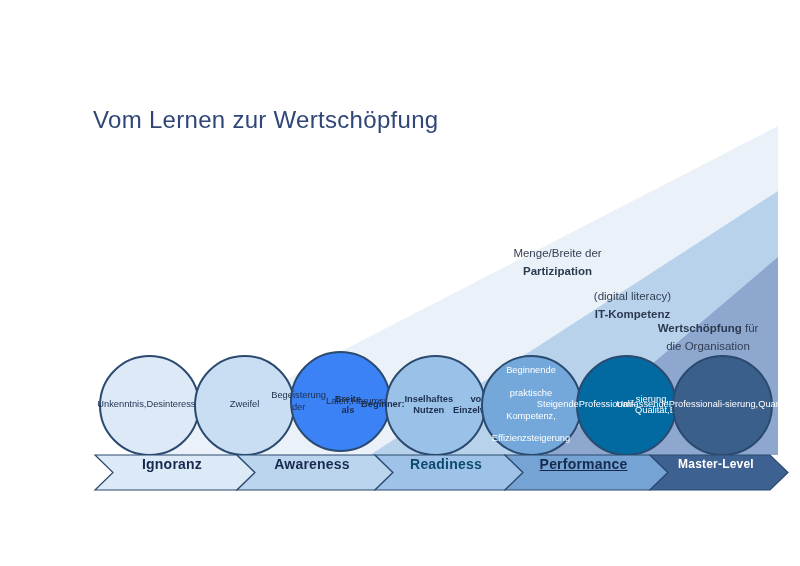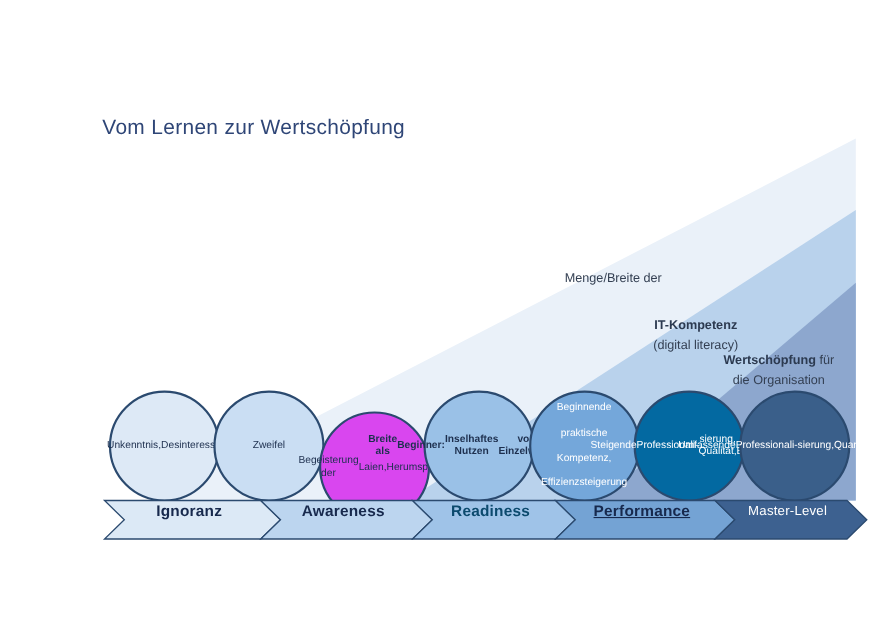--- a/index.html
+++ b/index.html
@@ -2,78 +2,79 @@
 <html><head>
 <meta charset="utf-8">
 <style>
   html,body { margin:0; padding:0; background:#ffffff; }
   .stage {
     position:relative; width:800px; height:566px; background:#ffffff;
     font-family:"Liberation Sans", sans-serif; overflow:hidden;
   }
   .title {
     position:absolute; left:93px; top:106px;
-    font-size:19px; letter-spacing:0.3px; color:#2f4677;
+    font-size:24px; letter-spacing:0.3px; color:#2f4677;
   }
   svg.layer { position:absolute; left:0; top:0; }
   .band-label {
     position:absolute; text-align:center;
     font-size:11.5px; line-height:18px; color:#333f52;
   }
   .band-label b { font-weight:700; color:#2c3a50; }
   .circle {
     position:absolute; width:101px; height:101px; border-radius:50%;
     border:2px solid #2b4a6f; box-sizing:border-box;
     display:flex; align-items:center; justify-content:center;
     text-align:center; font-size:9.3px; line-height:1.22; padding:2px;
   }
   .circle.bold { font-weight:700; }
   .arrow-label {
     position:absolute; top:455px; height:18px;
     display:flex; align-items:center; justify-content:center;
     font-size:14px; font-weight:700; letter-spacing:0.2px;
   }
-  .arrow-label.last { font-size:12px; font-weight:400; }
+  .arrow-label.last { font-size:12px; font-weight:700; }
 </style>
 </head>
 <body>
 
 <div class="stage">
   <div class="title">Vom Lernen zur Wertschöpfung</div>
 
   <svg class="layer" id="wedges-svg" width="800" height="566" viewBox="0 0 800 566">
       <polygon points="140,455 778,126 778,455" fill="#eaf1f9"></polygon>
       <polygon points="370,455 778,191 778,455" fill="#b9d2ec"></polygon>
       <polygon points="545,455 778,257 778,455" fill="#8da7ce"></polygon>
     </svg>
 
   <div id="band-labels">
       <div class="band-label" style="left: 470px; top: 244px; width: 175px;">
         <div><span>Menge/Breite der</span></div>
+        <div><b>Partizipation</b></div>
       </div>
       <div class="band-label" style="left: 555px; top: 287px; width: 155px;">
+        <div><span>(digital literacy)</span></div>
         <div><b>IT-Kompetenz</b></div>
-        <div><span>(digital literacy)</span></div>
       </div>
       <div class="band-label" style="left: 628px; top: 319px; width: 160px;">
         <div><b>Wertschöpfung</b><span> für</span></div>
         <div><span>die Organisation</span></div>
       </div>
     </div>
 
   <div id="circles">
       <div class="circle" style="left: 98.5px; top: 354.5px; background: rgb(221, 233, 246); color: rgb(29, 47, 78);">
         <span>Unkenntnis,</span>
         <br>
         <span>Desinteresse</span>
       </div>
       <div class="circle" style="left: 194px; top: 354.5px; background: rgb(202, 222, 243); color: rgb(29, 47, 78);">
         <span>Zweifel</span>
       </div>
-      <div class="circle" style="left: 289.5px; top: 374px; background: #d946ef; color: rgb(29, 47, 78);">
+      <div class="circle" style="left: 289.5px; top: 351px; background: #3b82f6; color: rgb(29, 47, 78);">
         <span>Begeisterung der</span>
         <br>
         <span>Laien,</span>
         <br>
         <span>Herumspielen</span>
       </div>
       <div class="circle bold" style="left: 385px; top: 354.5px; background: rgb(154, 193, 231); color: rgb(29, 47, 78);">
         <span>Breite als</span>
         <br>
         <span>Beginner:</span>

